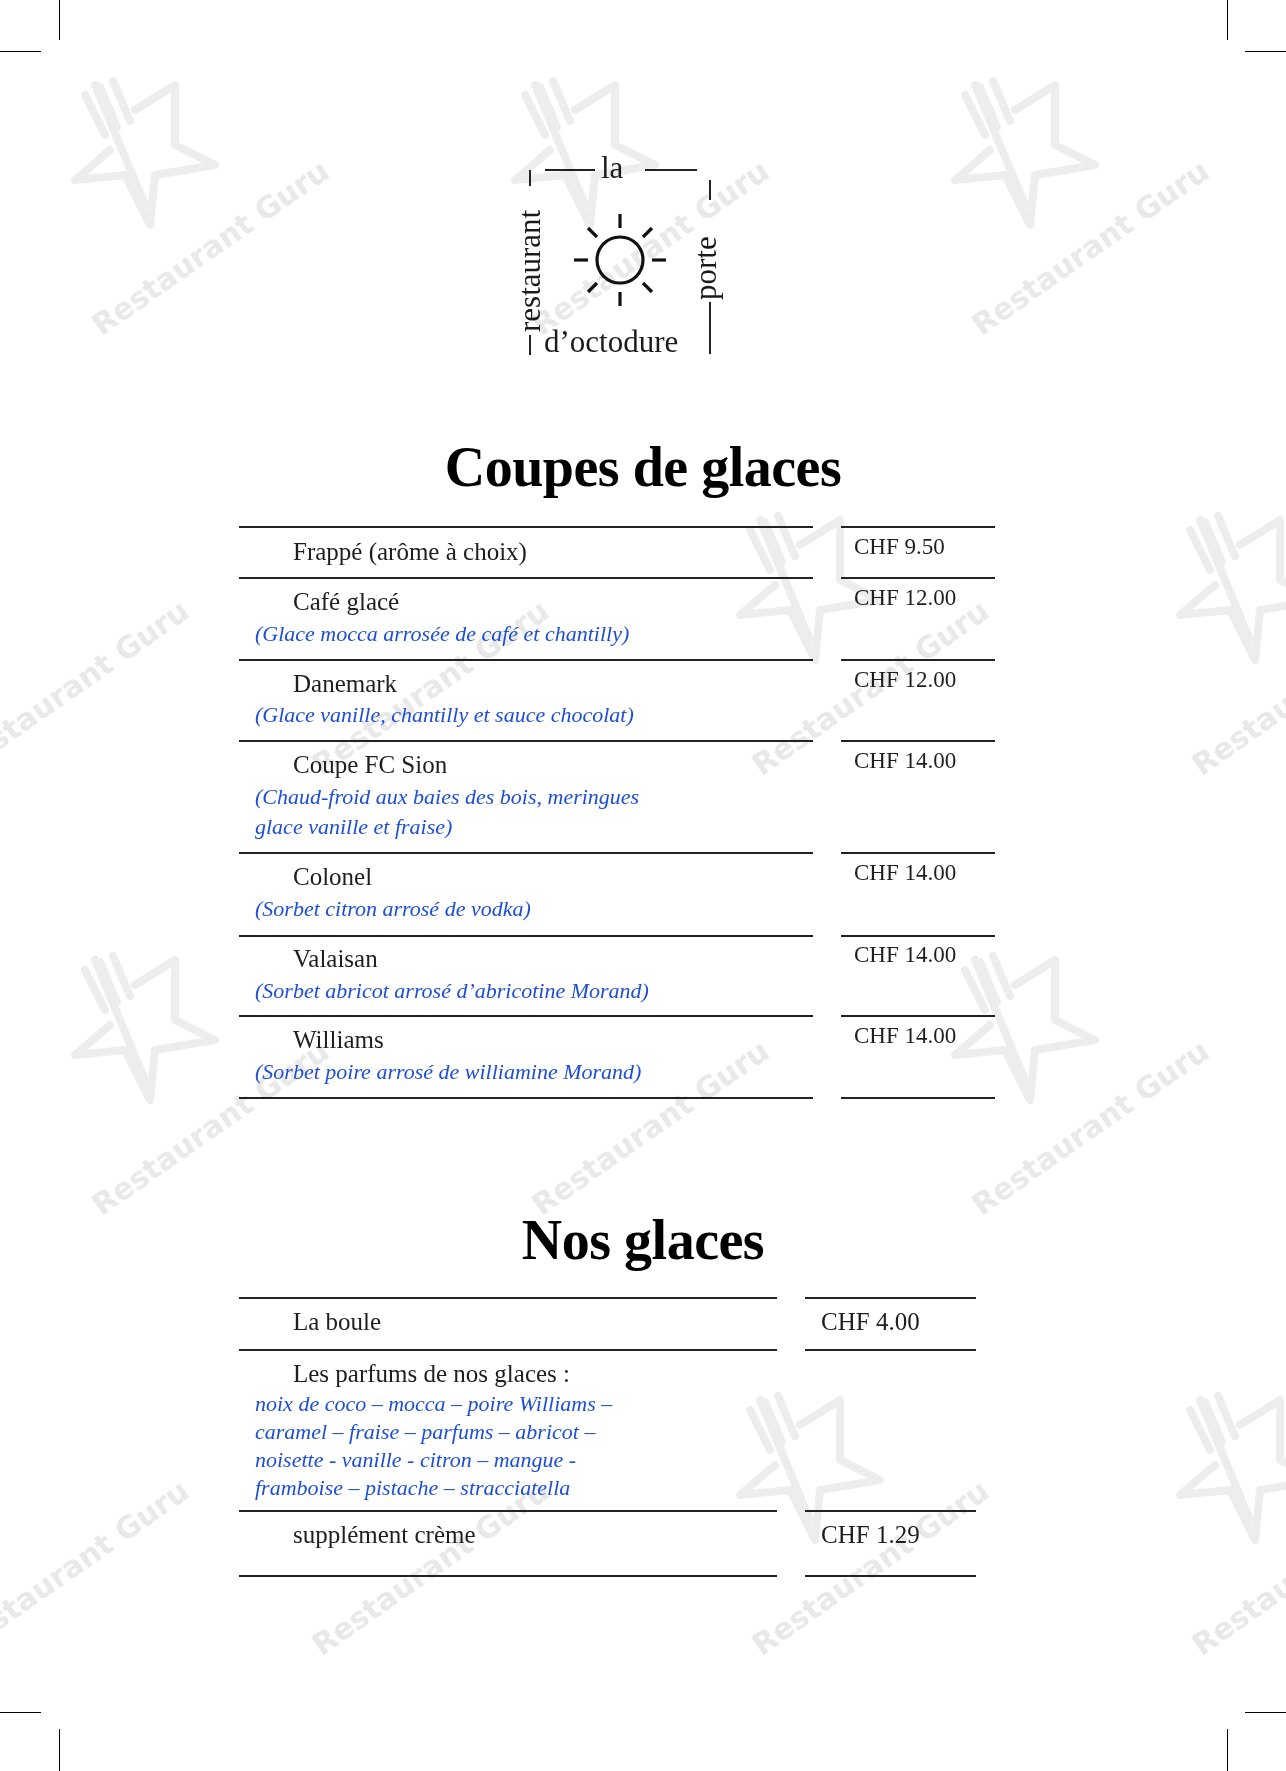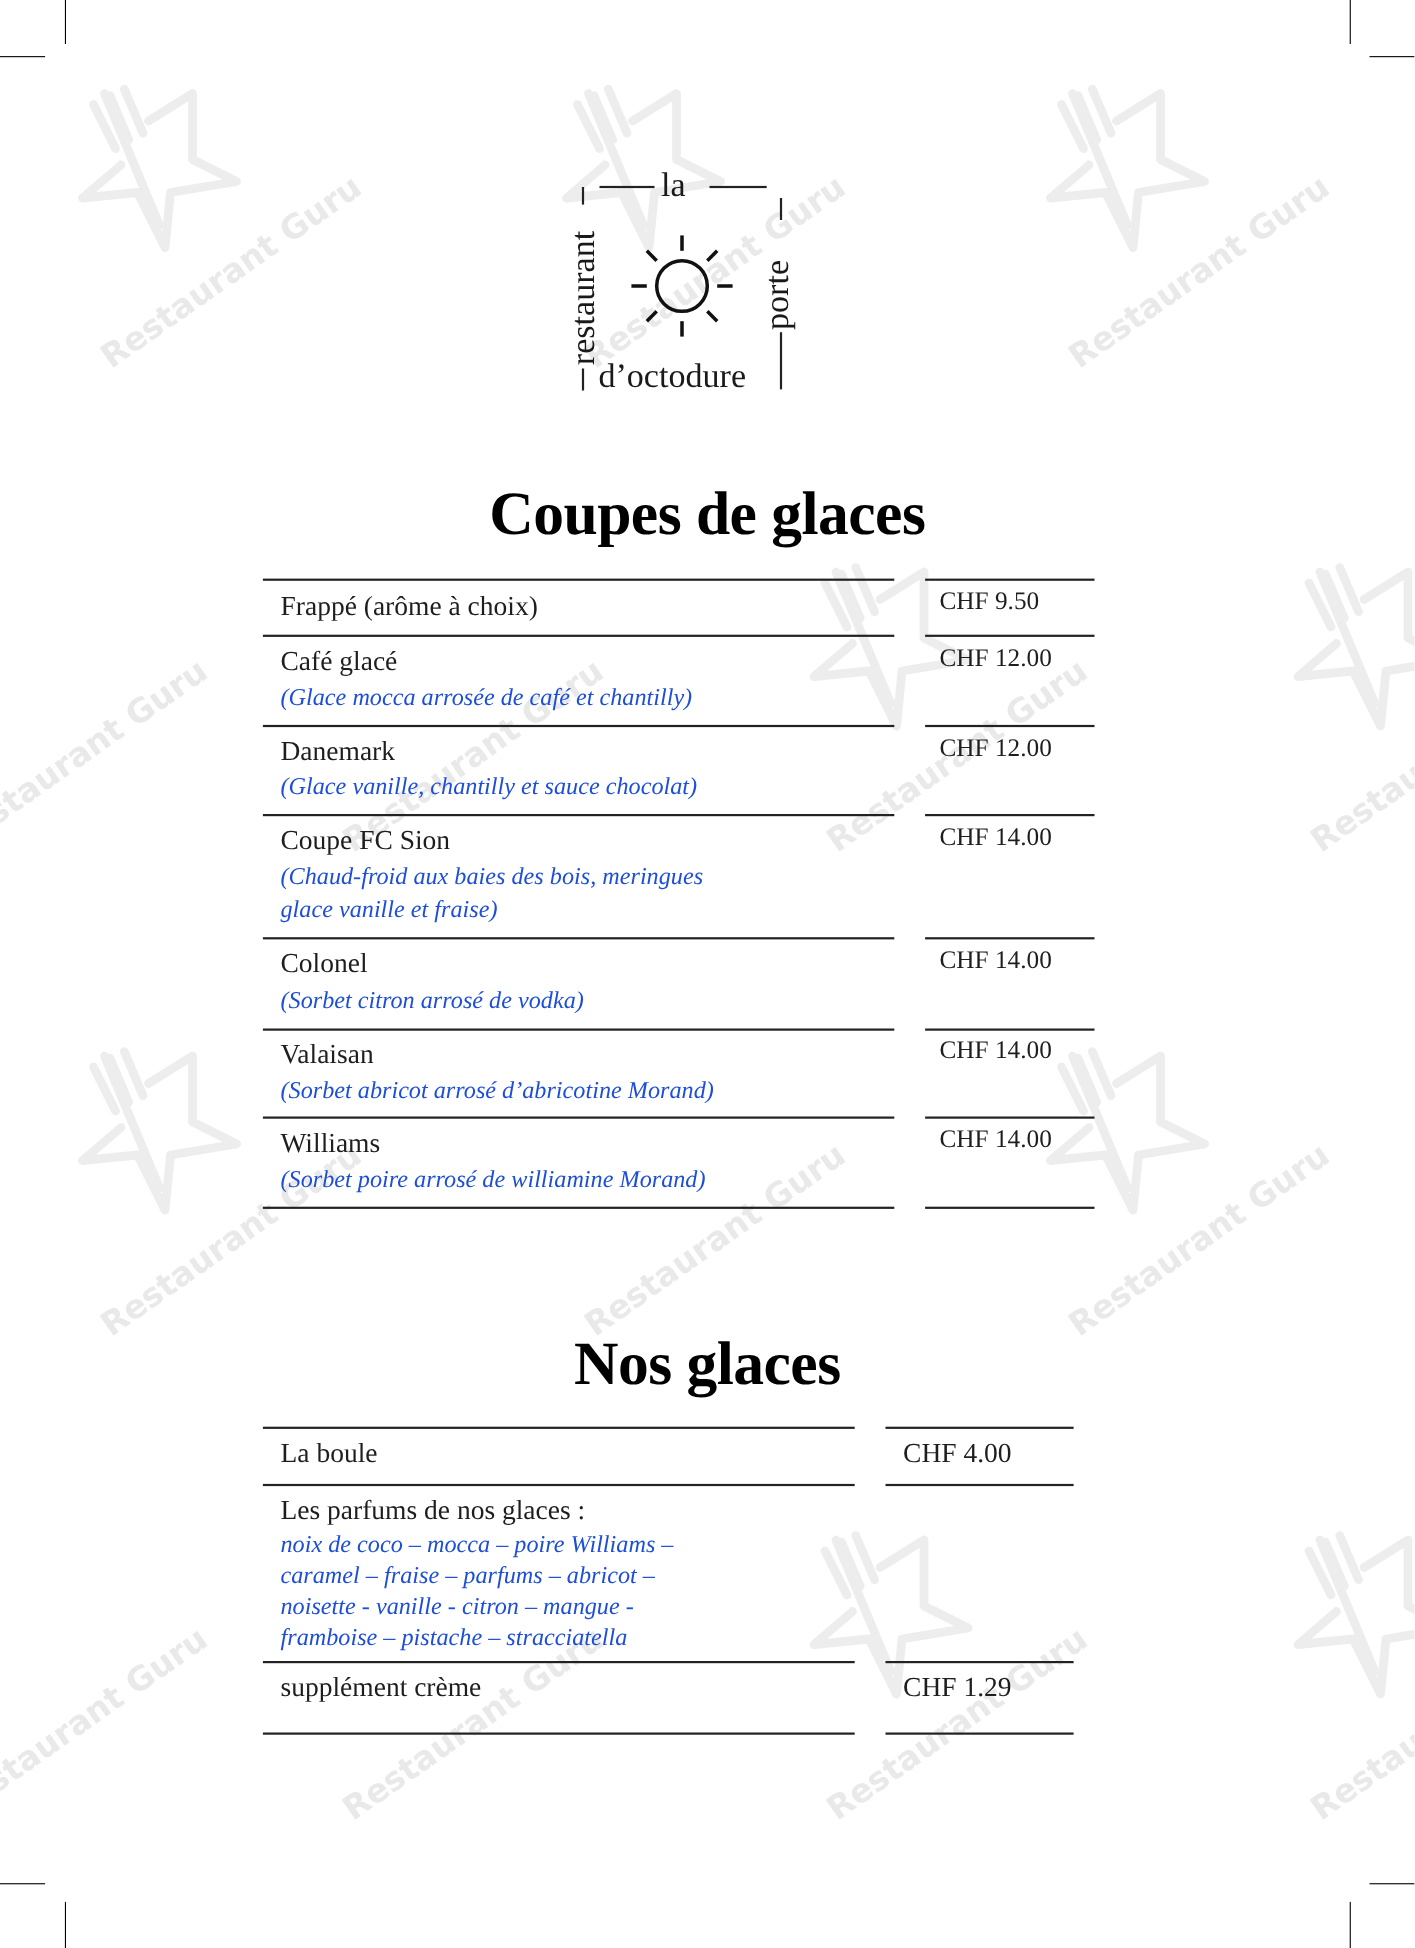--- a/index.html
+++ b/index.html
@@ -11,21 +11,21 @@
   .abs { position: absolute; }
   .crop { position: absolute; background: #000; }
   .wm { position: absolute; pointer-events: none; opacity: 0.5; }
   .wm-text { position: absolute; font-family: "DejaVu Sans", sans-serif; font-weight: bold; color: #e9e9e9; font-size: 30px; transform: rotate(-35deg); white-space: nowrap; pointer-events: none; }
   .logo-text { position: absolute; font-size: 31px; color: #1a1a1a; line-height: 1; white-space: nowrap; }
   .vtext { transform-origin: left top; }
   .hline { position: absolute; height: 1.5px; background: #222; }
   .vline { position: absolute; width: 1.5px; background: #222; }
   .section-title { position: absolute; left: 0; width: 100%; text-align: center; font-weight: bold; font-size: 56px; color: #000000; letter-spacing: -0.5px; }
   .rule { position: absolute; height: 1.5px; background: #222; }
-  .item-name { position: absolute; font-size: 25px; color: #1e1e1e; white-space: nowrap; }
+  .item-name { position: absolute; font-size: 25px; color: #1e1e1e; white-space: nowrap; margin-left: 38px; }
   .item-desc { position: absolute; font-size: 22px; font-style: italic; color: #1d4ed8; line-height: 28px; white-space: nowrap; }
   .price { position: absolute; font-size: 23px; color: #1e1e1e; white-space: nowrap; }
 </style>
 </head>
 <body>
 
 <div class="crop" style="left:59px;top:0;width:1px;height:40px;"></div>
 <div class="crop" style="left:0;top:51px;width:41px;height:1px;"></div>
 <div class="crop" style="left:1227px;top:0;width:1px;height:40px;"></div>
 <div class="crop" style="left:1245px;top:51px;width:41px;height:1px;"></div>

